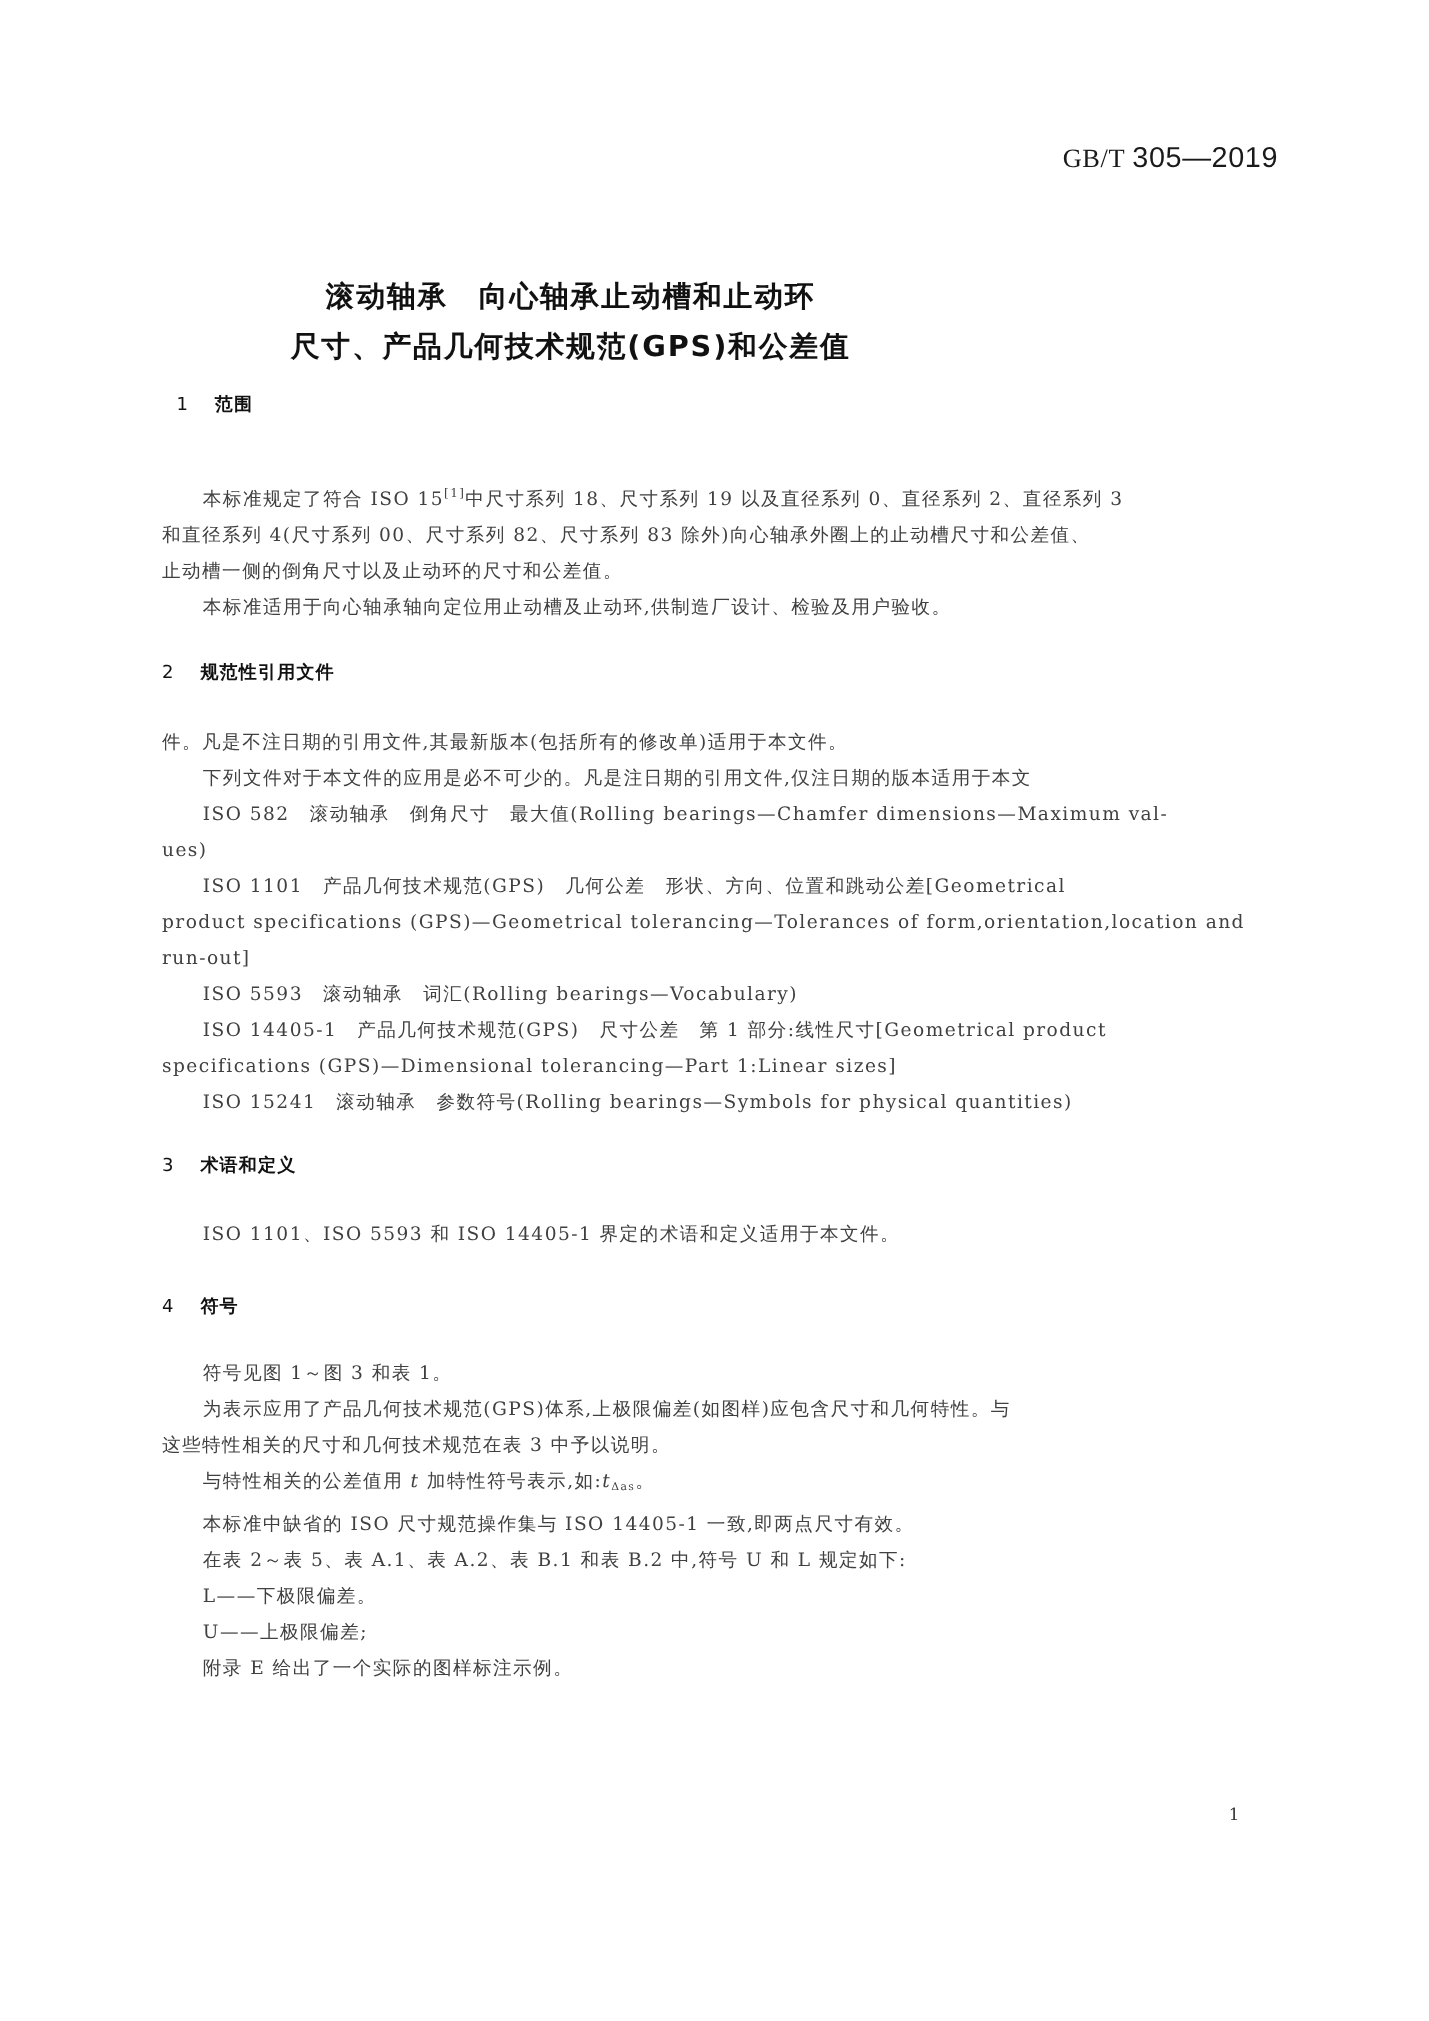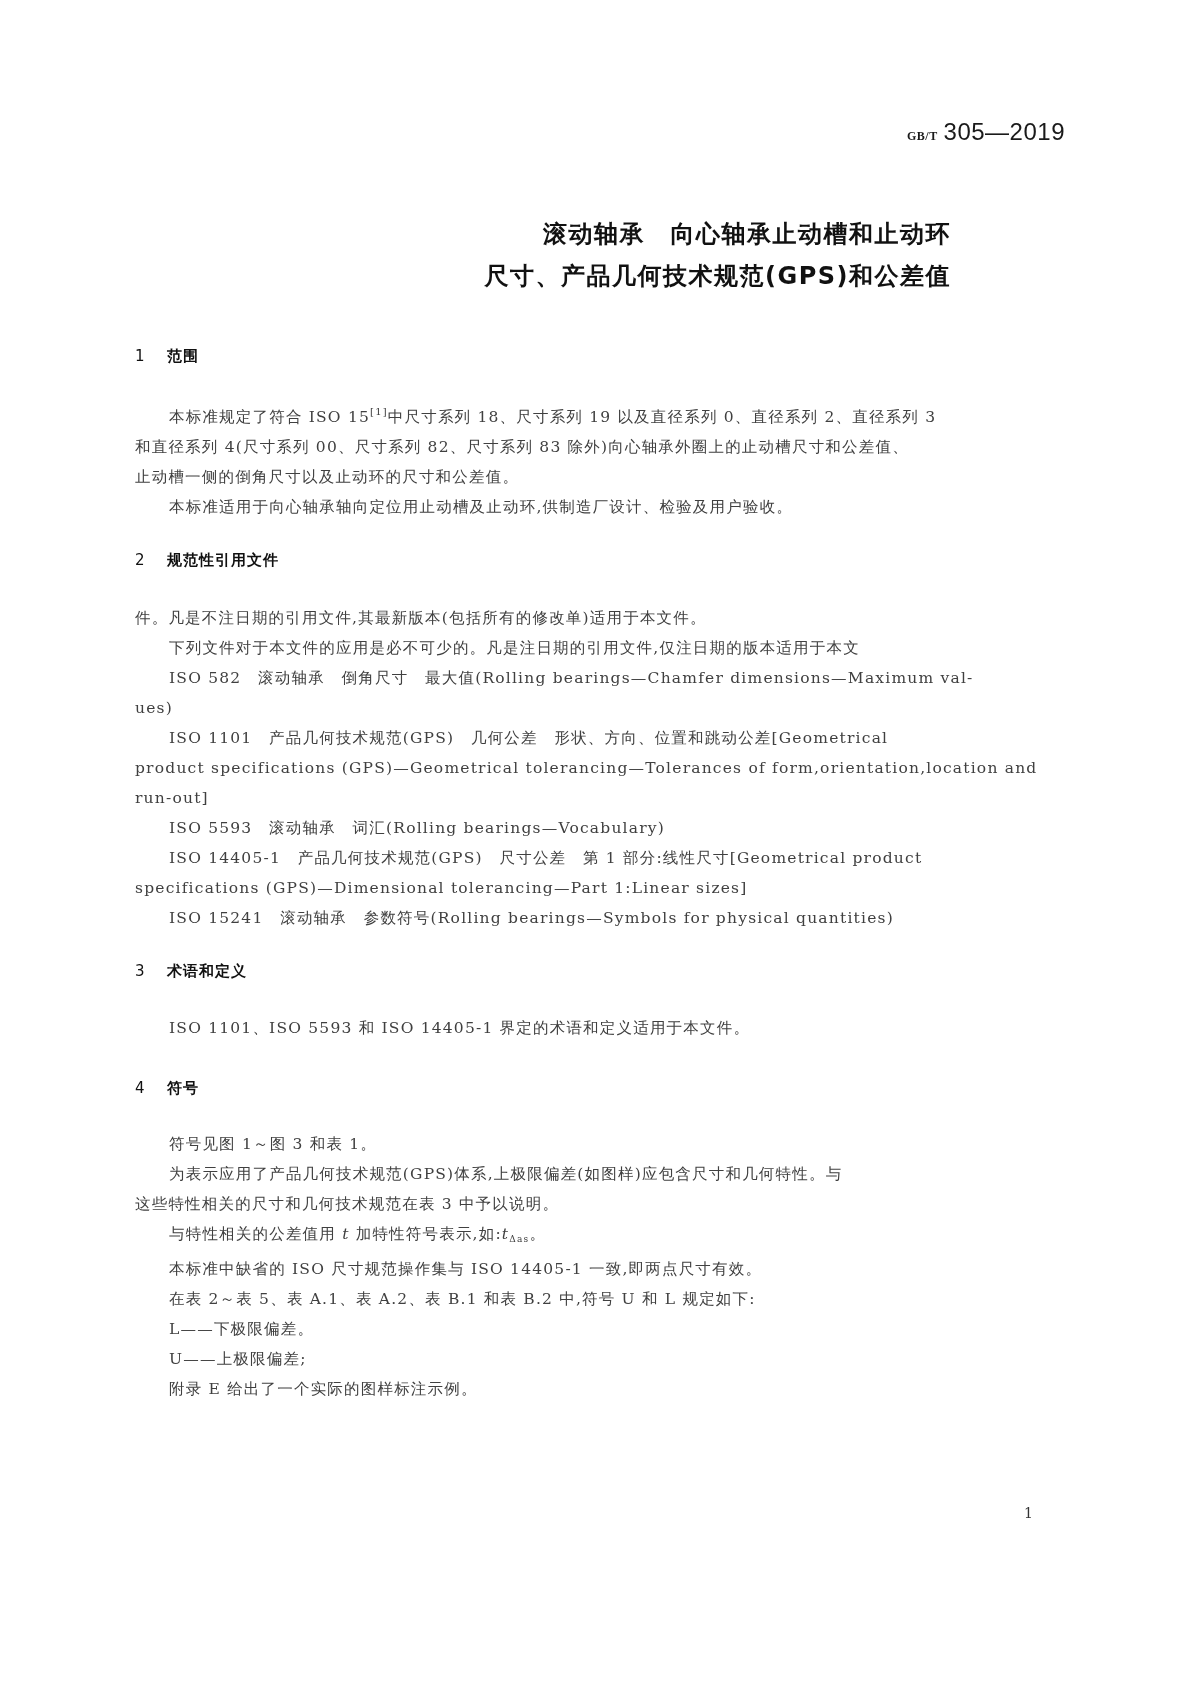--- a/index.html
+++ b/index.html
@@ -5,24 +5,24 @@
   html, body { margin: 0; padding: 0; background: #ffffff; }
   body {
     width: 1191px; height: 1684px; position: relative; overflow: hidden;
     font-family: "DejaVu Serif", "Liberation Serif", serif;
     color: #1a1a1a;
   }
   .std-number {
     position: absolute; top: 118px; right: 126px;
     font-size: 17px; letter-spacing: 0.5px;
   }
-  .std-number .code { font-family: "Liberation Serif", serif; font-weight: bold; font-size: 12px; }
+  .std-number .code { font-family: "Liberation Serif", serif; font-weight: normal; font-size: 22px; }
   .std-number .num { font-family: "Liberation Sans", sans-serif; font-size: 24px; }
   .title {
-    position: absolute; top: 213px; left: 0; width: 951px; text-align: right;
+    position: absolute; top: 226px; left: 0; width: 951px; text-align: center;
     font-family: "DejaVu Sans", sans-serif; font-size: 24px; line-height: 42px;
     letter-spacing: 1.5px; font-weight: bold; color: #111;
   }
   .title .line { display: block; white-space: pre; }
   .section-heading {
     position: absolute; left: 135px;
     font-family: "DejaVu Sans", sans-serif; font-size: 15px; font-weight: bold;
     letter-spacing: 1px; color: #111;
   }
   .section-heading .num { display: inline-block; width: 32px; font-weight: normal; }
@@ -47,21 +47,21 @@
 <div class="std-number">
   <span class="code">GB/T</span>
   <span class="num">305—2019</span>
 </div>
 
 <div class="title">
   <span class="line">滚动轴承　向心轴承止动槽和止动环</span>
   <span class="line">尺寸、产品几何技术规范(GPS)和公差值</span>
 </div>
 
-<div class="section-heading" style="top:347px;">
+<div class="section-heading" style="top:328px;margin-left:12px;">
   <span class="num">1</span><span>范围</span>
 </div>
 <div class="para" style="top:397px;">
   <span class="ln indent"><span>本标准规定了符合 ISO 15</span><sup>[1]</sup><span>中尺寸系列 18、尺寸系列 19 以及直径系列 0、直径系列 2、直径系列 3</span></span>
   <span class="ln">和直径系列 4(尺寸系列 00、尺寸系列 82、尺寸系列 83 除外)向心轴承外圈上的止动槽尺寸和公差值、</span>
   <span class="ln">止动槽一侧的倒角尺寸以及止动环的尺寸和公差值。</span>
   <span class="ln indent">本标准适用于向心轴承轴向定位用止动槽及止动环,供制造厂设计、检验及用户验收。</span>
 </div>
 
 <div class="section-heading" style="top:551px;">

